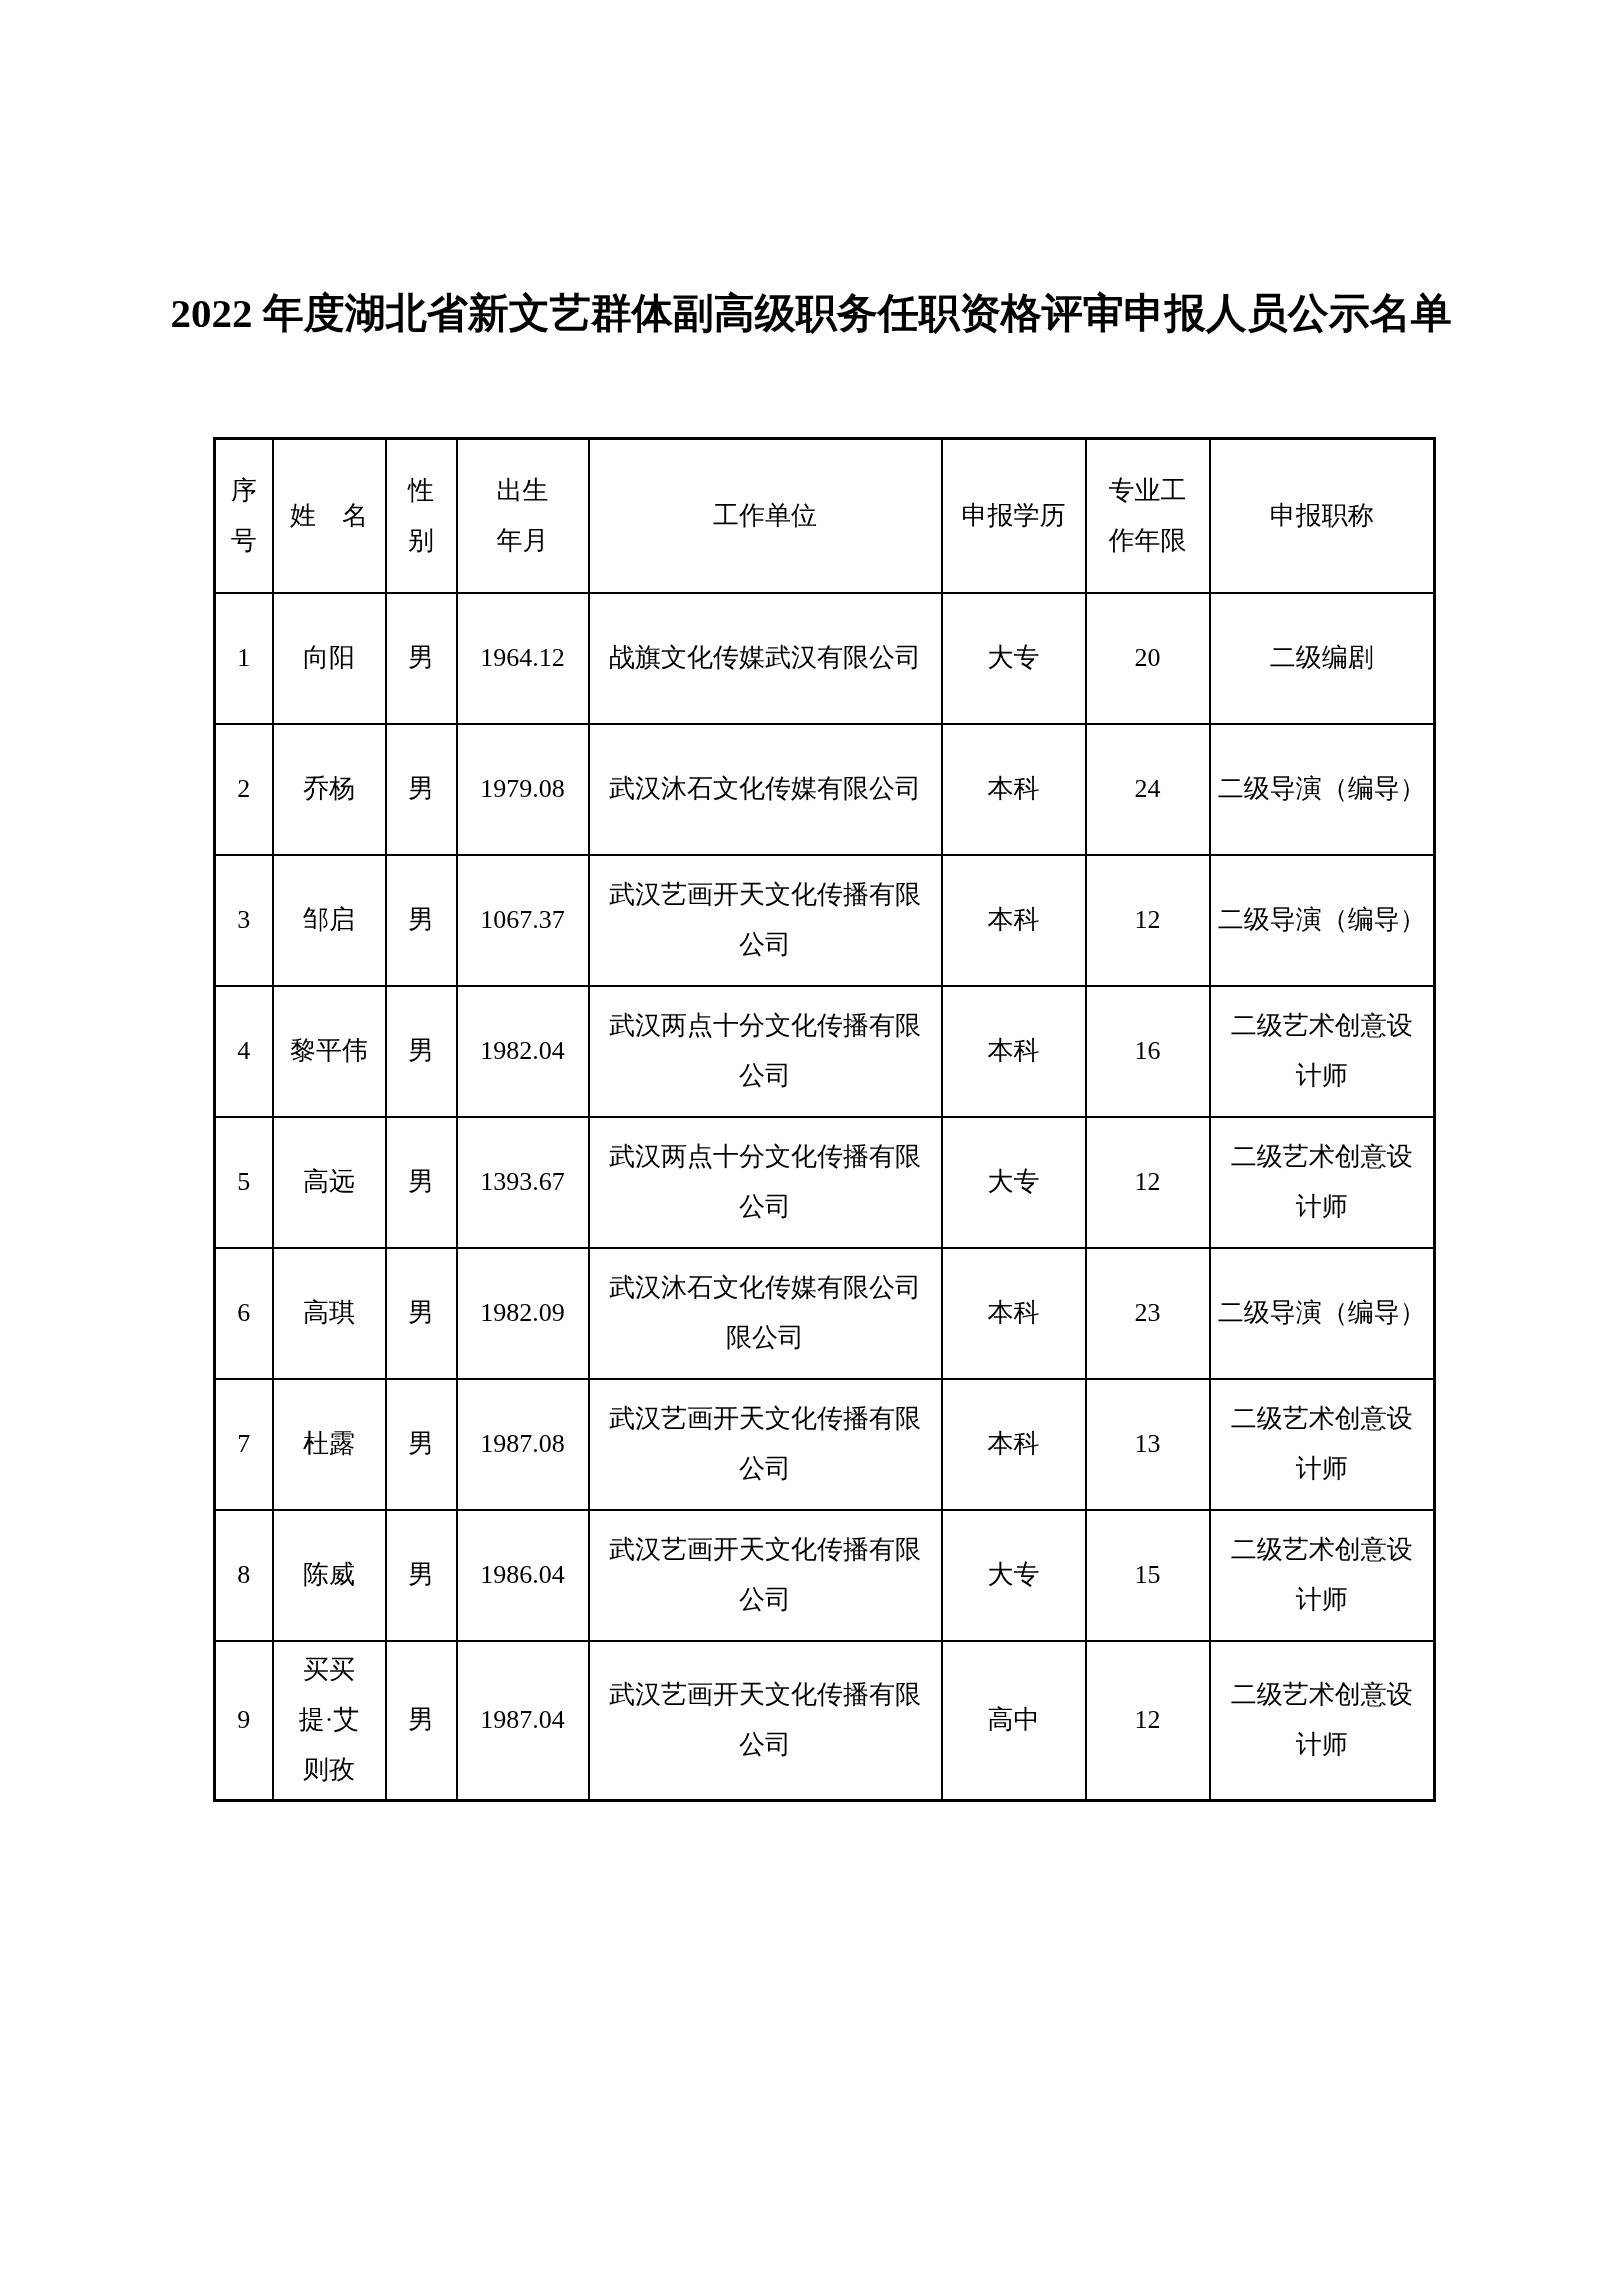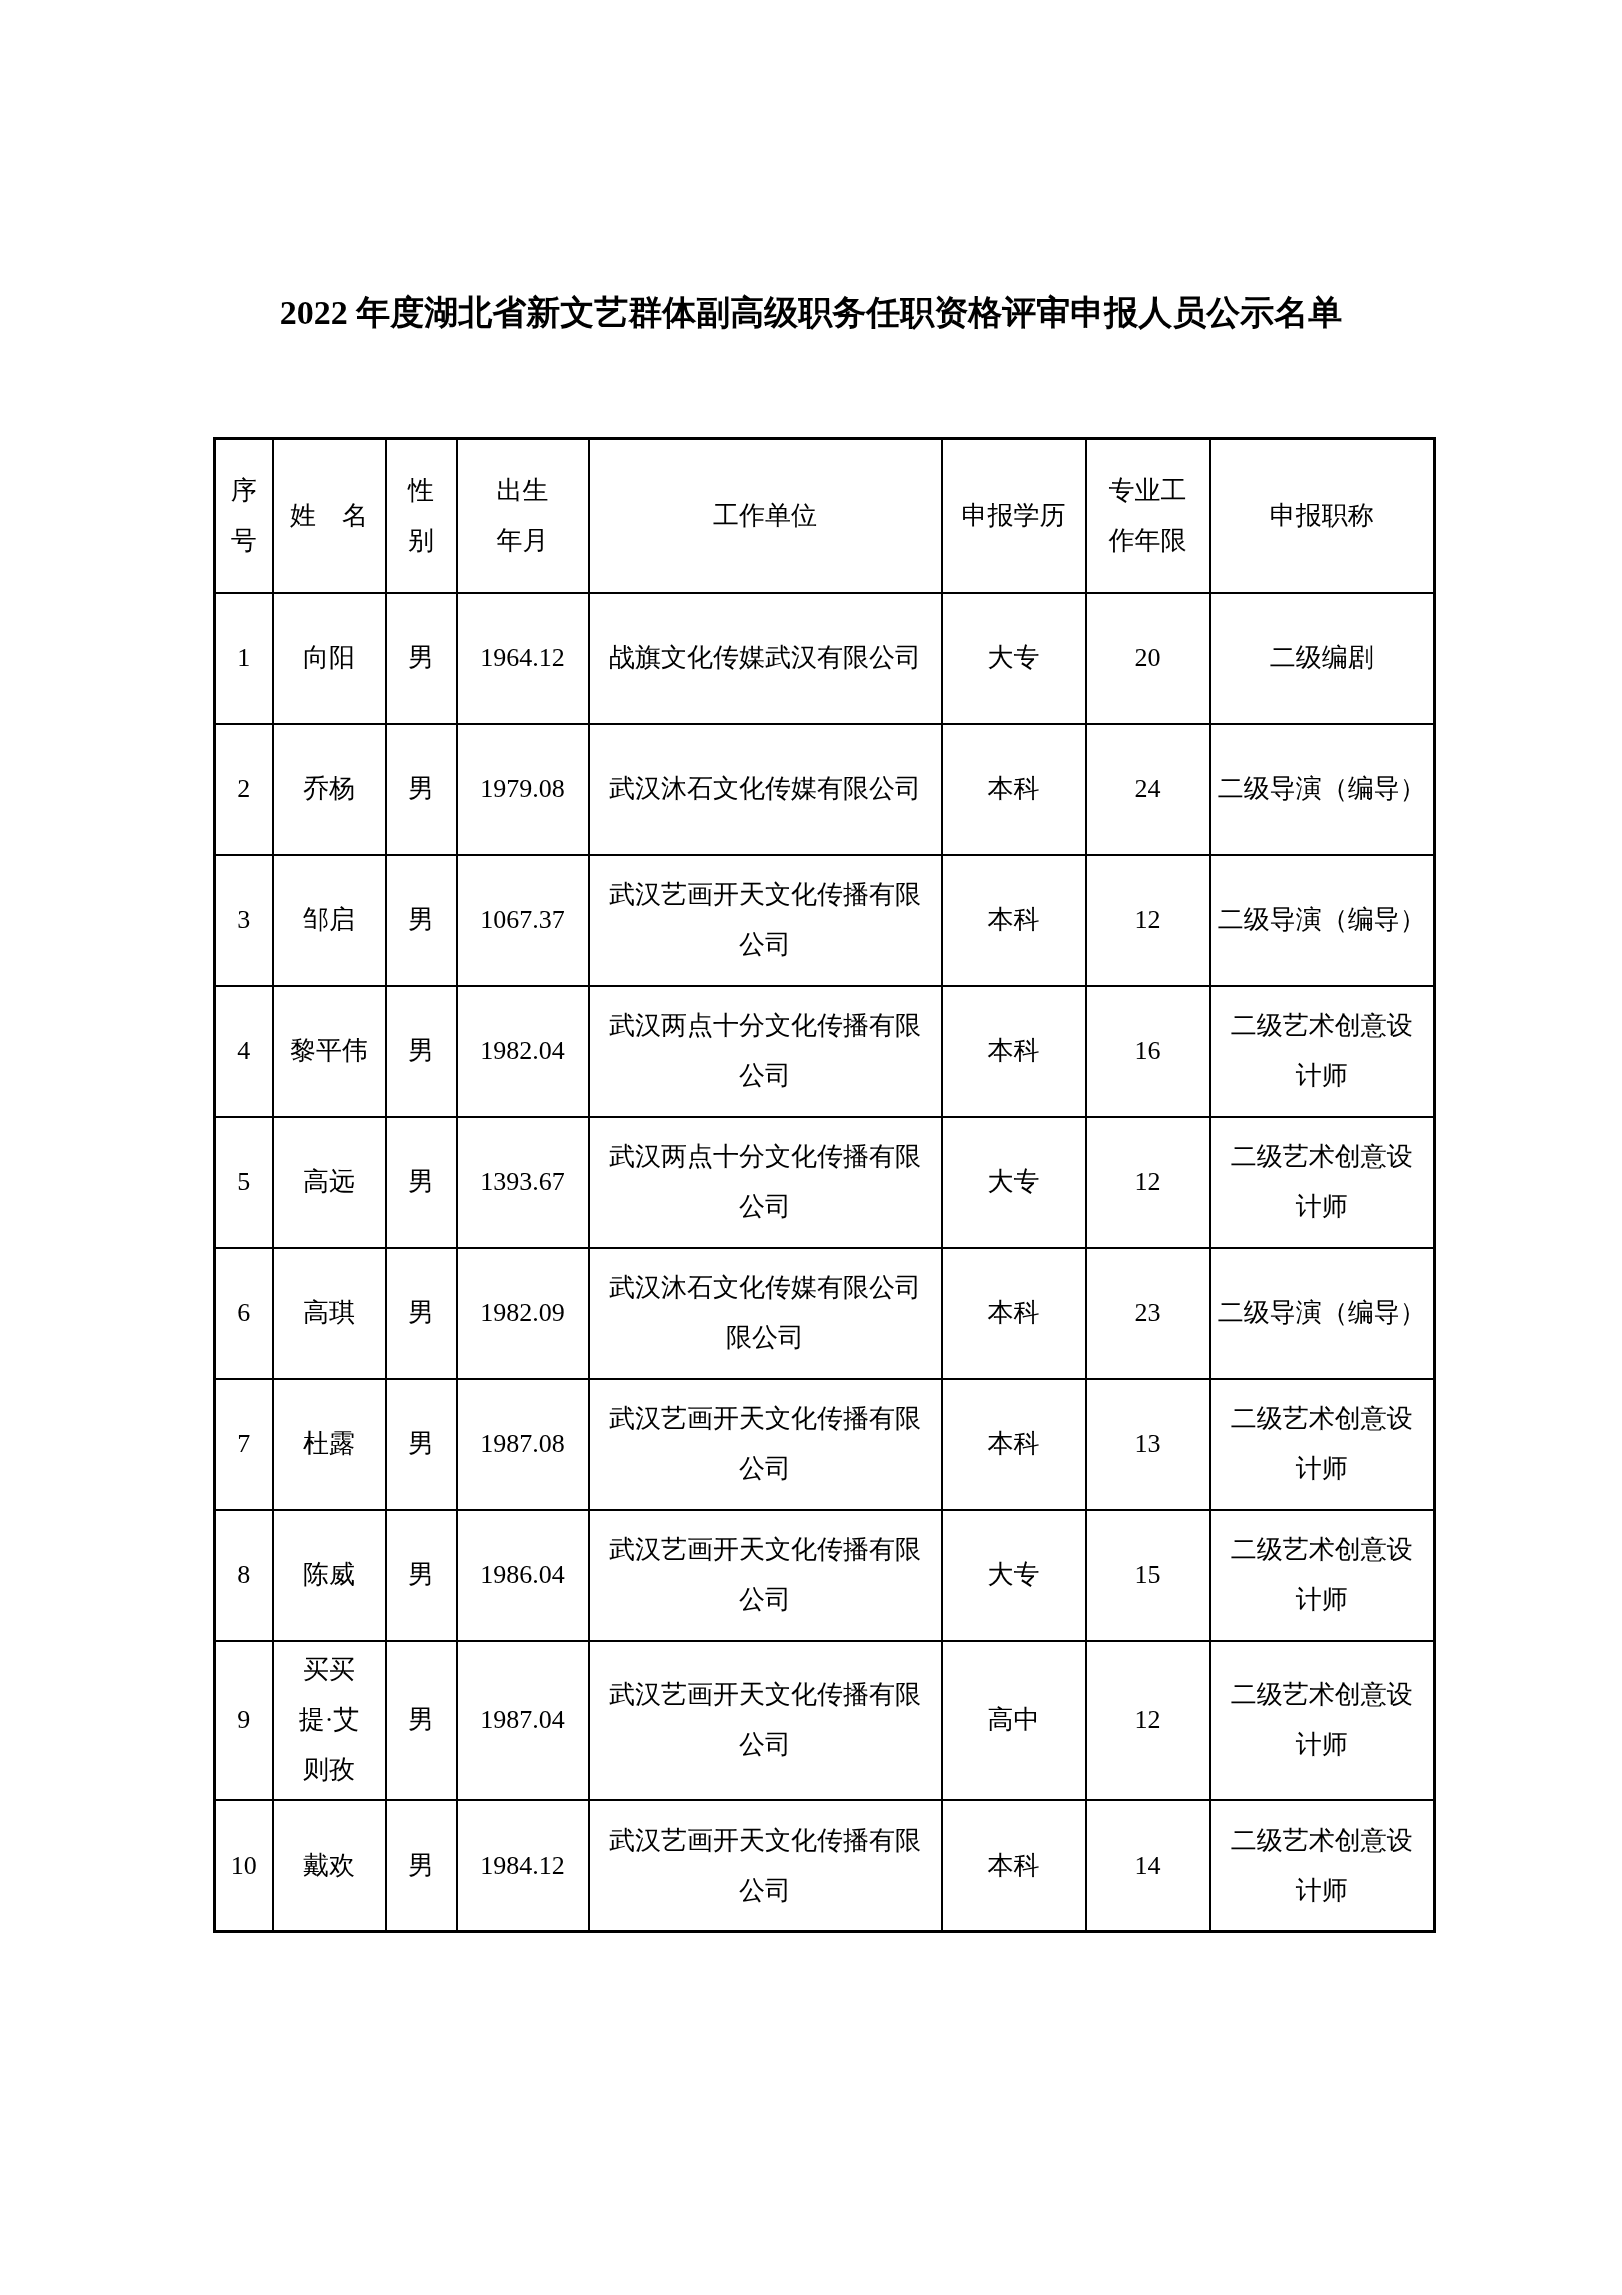--- a/index.html
+++ b/index.html
@@ -14,21 +14,21 @@
     font-family: "Liberation Serif", "DejaVu Serif", serif;
     color: #000000;
   }
   .doc-title {
     position: absolute;
     top: 292px;
     left: 0;
     width: 100%;
     margin: 0;
     text-align: center;
-    font-size: 34px;
+    font-size: 41px;
     line-height: 42px;
     font-weight: bold;
     white-space: nowrap;
   }
   table.roster {
     position: absolute;
     left: 213px;
     top: 437px;
     width: 1221px;
     border-collapse: collapse;
@@ -190,29 +190,17 @@
 则孜</td>
         <td>男</td>
         <td>1987.04</td>
         <td>武汉艺画开天文化传播有限
 公司</td>
         <td>高中</td>
         <td>12</td>
         <td>二级艺术创意设
 计师</td>
       </tr>
-      <tr>
-        <td>10</td>
-        <td>戴欢</td>
-        <td>男</td>
-        <td>1984.12</td>
-        <td>武汉艺画开天文化传播有限
-公司</td>
-        <td>本科</td>
-        <td>14</td>
-        <td>二级艺术创意设
-计师</td>
-      </tr>
     </tbody>
   </table>
 
 </div>
 
 
 </body></html>

